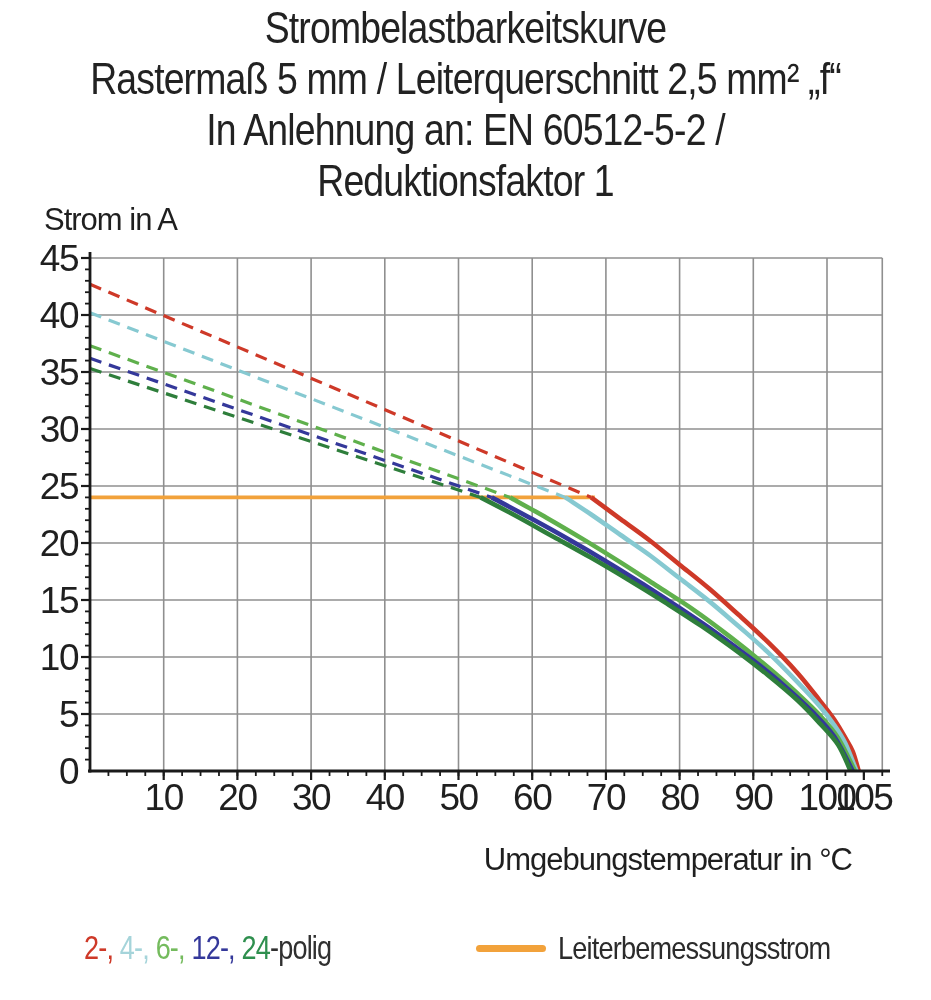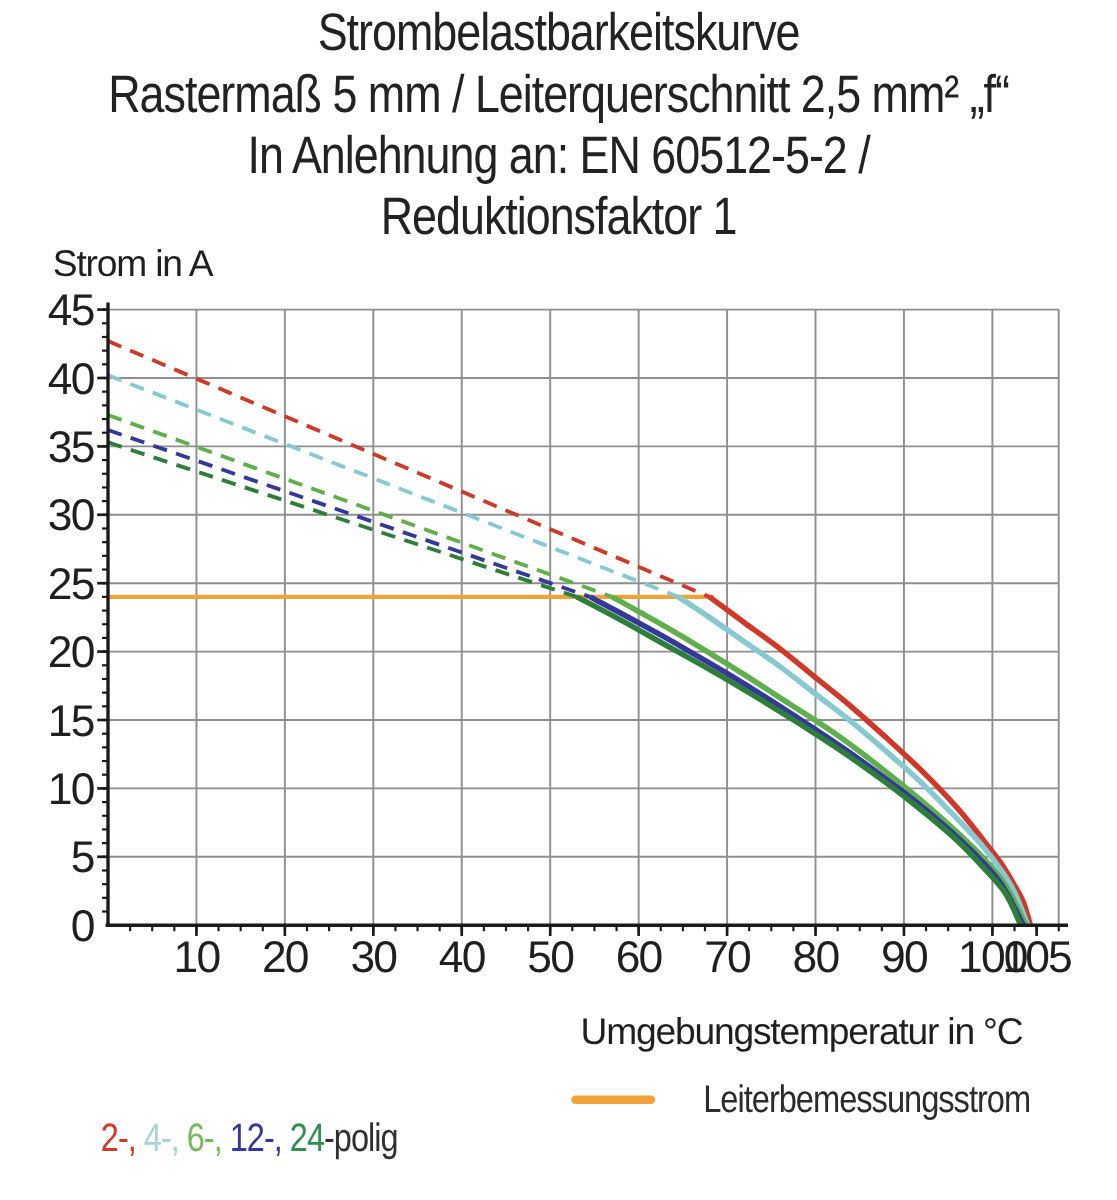--- a/index.html
+++ b/index.html
@@ -4,21 +4,21 @@
 <style>
   html,body{margin:0;padding:0;background:#ffffff;}
   body{width:931px;height:1000px;position:relative;overflow:hidden;
        font-family:"Liberation Sans",sans-serif;color:#1f1f1f;}
   .title-block{position:absolute;top:2px;left:0;width:931px;text-align:center;
        font-size:44px;line-height:51px;font-weight:500;letter-spacing:-1px;color:#222;
        transform:scaleX(0.85);transform-origin:50% 0;}
   #chart-svg{position:absolute;top:0;left:0;}
   .legend-poles{position:absolute;left:84px;top:929px;font-size:33px;font-weight:500;
        letter-spacing:-1px;white-space:pre;transform:scaleX(0.82);transform-origin:0 50%;}
-  .legend-ref{position:absolute;left:476px;top:894px;height:44px;display:flex;align-items:center;gap:28px;}
+  .legend-ref{position:absolute;left:476px;top:926px;height:44px;display:flex;align-items:center;}
   .ref-swatch{display:inline-block;width:70px;height:7px;border-radius:4px;margin-right:12px;}
   .ref-label{font-size:32px;font-weight:500;letter-spacing:-1px;color:#2b2b2b;
        transform:scaleX(0.85);transform-origin:0 50%;display:inline-block;white-space:nowrap;}
 </style>
 </head>
 <body>
 
 <main>
 
   <header class="title-block">

